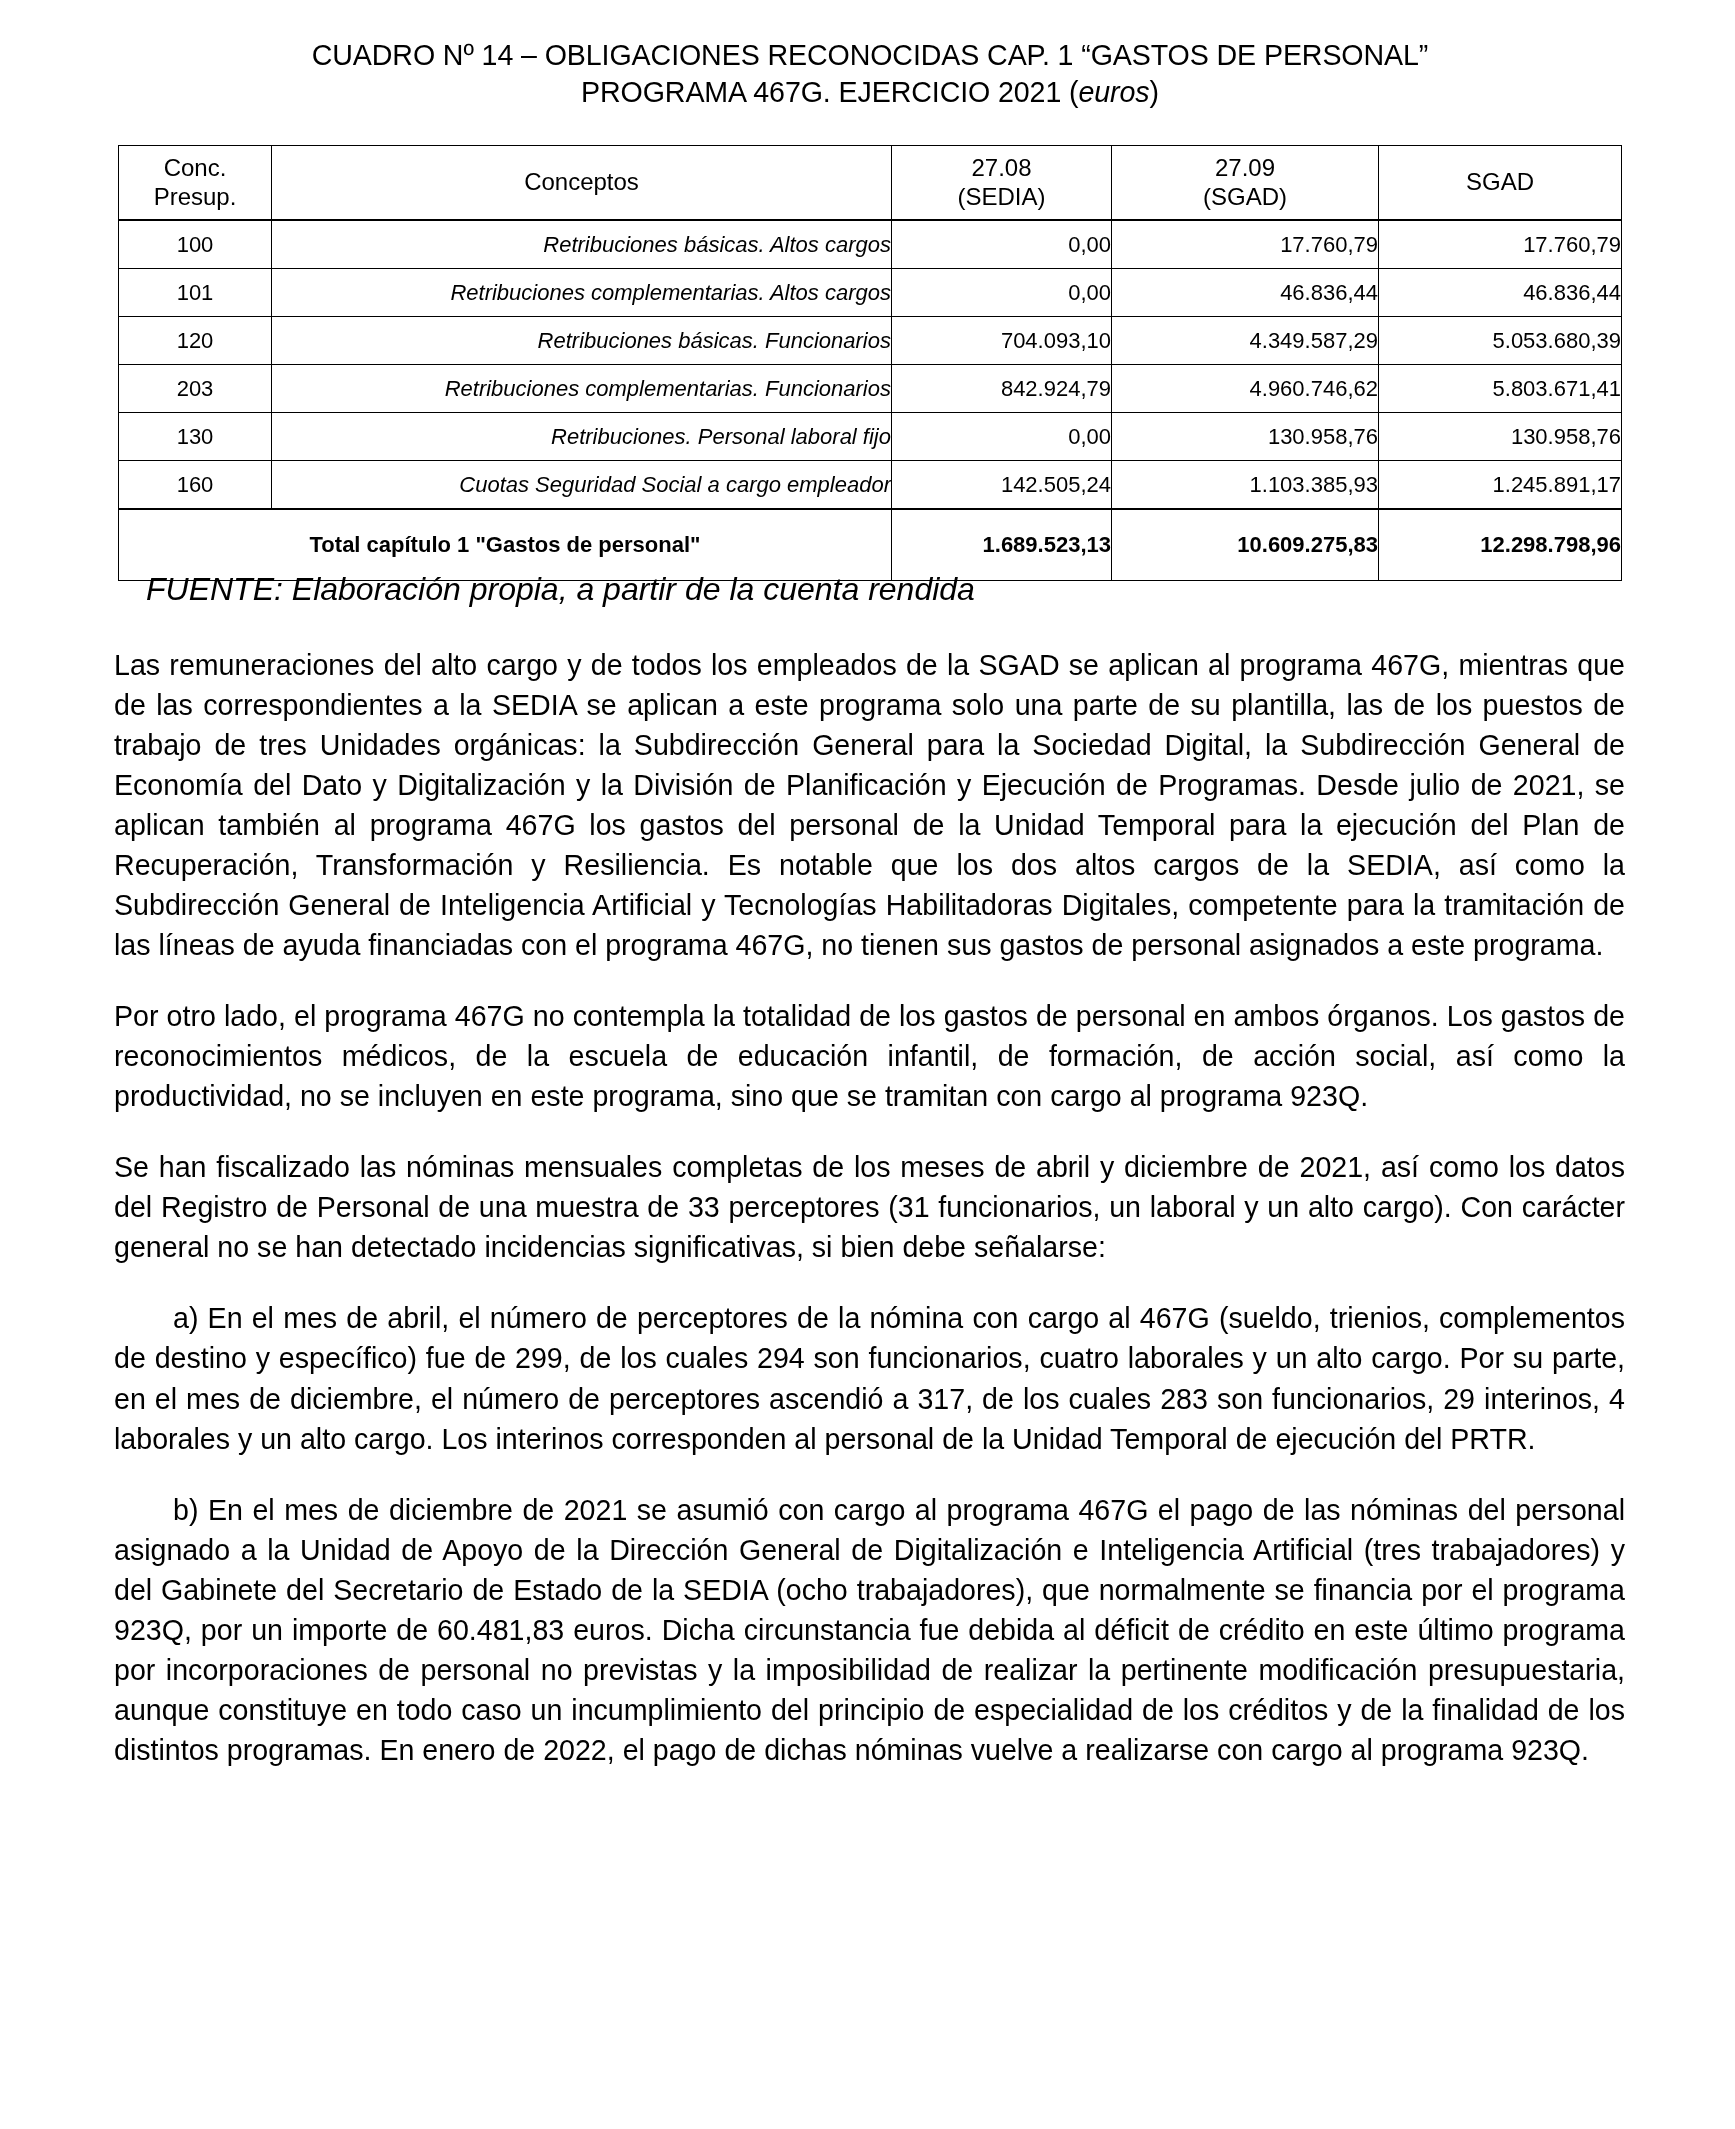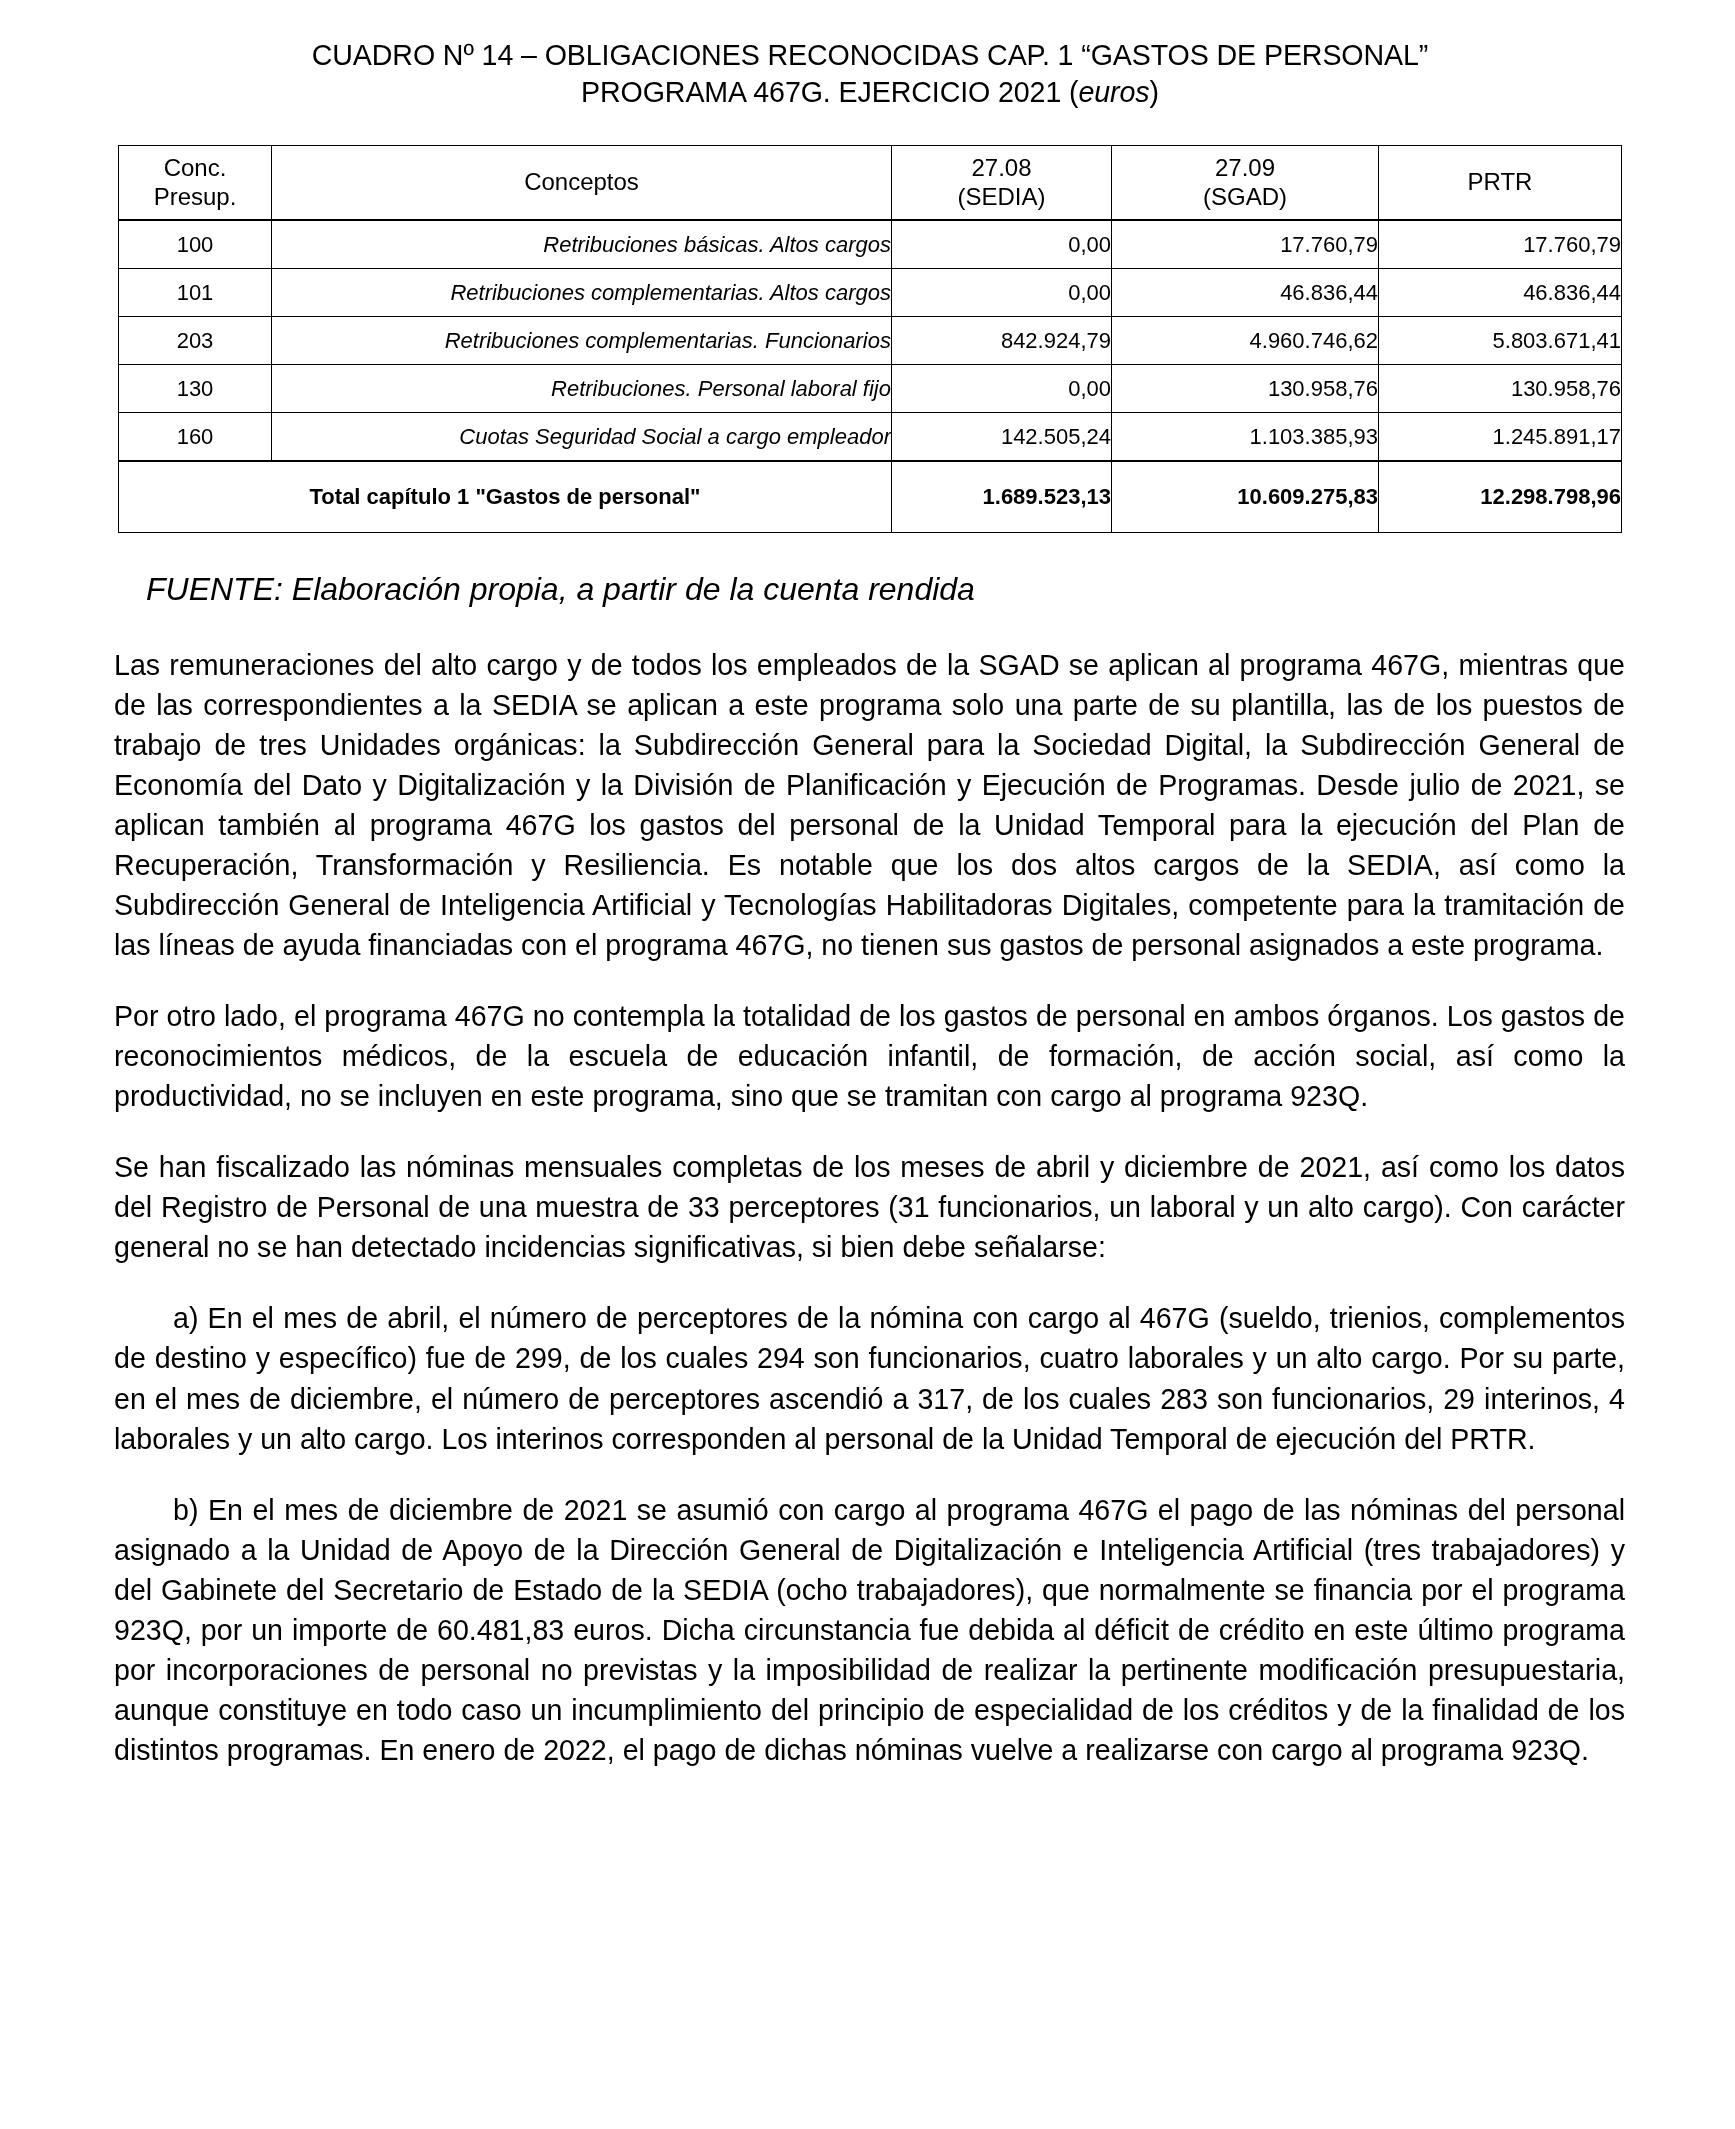--- a/index.html
+++ b/index.html
@@ -145,37 +145,44 @@
           </th>
           <th class="col-cpt">Conceptos</th>
           <th class="col-2708">
             <span>27.08</span>
             <span class="sub">(SEDIA)</span>
           </th>
           <th class="col-2709">
             <span>27.09</span>
             <span class="sub">(SGAD)</span>
           </th>
-          <th class="col-suma">PRTR</th>
+          <th class="col-suma">SGAD</th>
         </tr>
       </thead>
       <tbody>
         <tr>
           <td class="c-num">100</td>
           <td class="c-desc">Retribuciones básicas. Altos cargos</td>
           <td class="c-val">0,00</td>
           <td class="c-val">17.760,79</td>
           <td class="c-val">17.760,79</td>
         </tr>
         <tr>
           <td class="c-num">101</td>
           <td class="c-desc">Retribuciones complementarias. Altos cargos</td>
           <td class="c-val">0,00</td>
           <td class="c-val">46.836,44</td>
           <td class="c-val">46.836,44</td>
+        </tr>
+        <tr>
+          <td class="c-num">120</td>
+          <td class="c-desc">Retribuciones básicas. Funcionarios</td>
+          <td class="c-val">704.093,10</td>
+          <td class="c-val">4.349.587,29</td>
+          <td class="c-val">5.053.680,39</td>
         </tr>
         <tr>
           <td class="c-num">203</td>
           <td class="c-desc">Retribuciones complementarias. Funcionarios</td>
           <td class="c-val">842.924,79</td>
           <td class="c-val">4.960.746,62</td>
           <td class="c-val">5.803.671,41</td>
         </tr>
         <tr>
           <td class="c-num">130</td>

